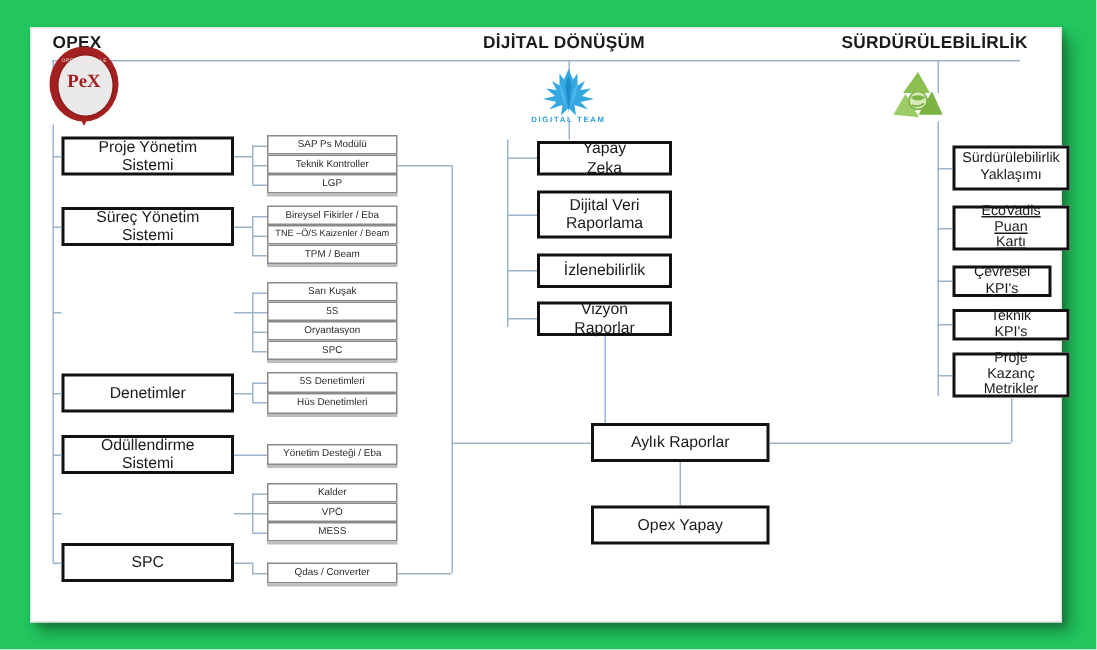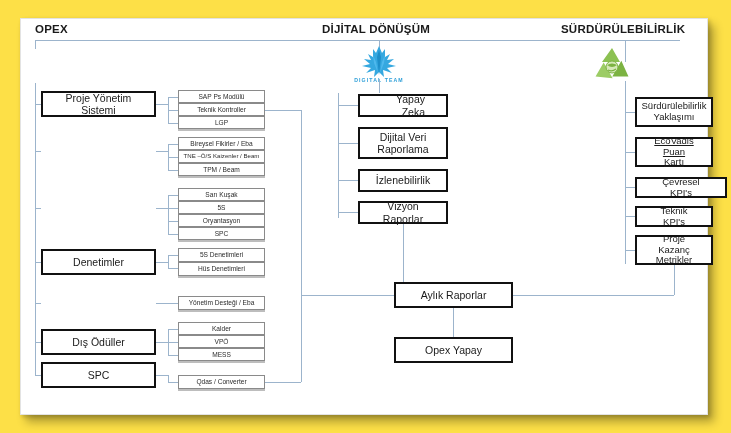--- a/index.html
+++ b/index.html
@@ -1,21 +1,21 @@
 <!DOCTYPE html>
 <html><head>
 <meta charset="utf-8">
 <style>
   html,body{margin:0;padding:0;background:#f2f2f2;}
   body{font-family:"Liberation Sans","DejaVu Sans",sans-serif;}
 
   #canvas{
     position:relative;
     width:731px;height:433px;
-    background:#fde047;
+    background:#22c55e;
     overflow:hidden;
   }
   
   #sheet{
     position:absolute;
     left:20px;top:18px;
     width:686px;height:395px;
     background:#ffffff;
     border:1px solid #e3e3e3;
     box-shadow:6px 7px 9px rgba(0,0,0,0.30), 2px 2px 4px rgba(0,0,0,0.18);
@@ -113,20 +113,27 @@
 
     <div class="ttl" style="left:14px;top:4px;">OPEX</div>
     <div class="ttl" style="left:301px;top:4px;">DİJİTAL DÖNÜŞÜM</div>
     <div class="ttl" style="left:540px;top:4px;">SÜRDÜRÜLEBİLİRLİK</div>
 
     <div class="ln lnh" style="left:14px;top:21px;width:645px;"></div>
     <div class="ln lnv" style="left:14px;top:21px;height:9px;"></div>
     <div class="ln lnv" style="left:358px;top:21px;height:22px;"></div>
     <div class="ln lnv" style="left:604px;top:21px;height:22px;"></div>
 
+    <div class="pex" style="left:12px;top:12px;">
+      <div class="ring"></div>
+      <div class="inner"></div>
+      <div class="arc">OPEX  EXCELLENCE</div>
+      <div class="txt">PeX</div>
+      <div class="tail"></div>
+    </div>
 
     <div class="dteam" style="left:328px;top:26px;">
       <svg width="60" height="34" viewBox="0 0 60 34">
         <g fill="#35a8e0">
           <path d="M30 1 L33 8 L36 4 L36 12 L41 9 L38 15 L45 14 L39 19 L47 21 L38 23 L43 28 L34 25 L35 32 L30 27 L25 32 L26 25 L17 28 L22 23 L13 21 L21 19 L15 14 L22 15 L19 9 L24 12 L24 4 L27 8 Z"></path>
           <path d="M30 5 L32 12 L30 30 L28 12 Z" fill="#1d8ec9"></path>
           <path d="M24 10 L27 17 L29 28 L25 18 Z" fill="#52bbef" opacity=".85"></path>
           <path d="M36 10 L33 17 L31 28 L35 18 Z" fill="#52bbef" opacity=".85"></path>
         </g>
       </svg>
@@ -149,30 +156,31 @@
 
     <div class="ln lnv" style="left:14px;top:64px;height:14px;"></div>
     <div class="ln lnv" style="left:358px;top:60px;height:14px;"></div>
     <div class="ln lnv" style="left:604px;top:62px;height:18px;"></div>
 
     <div class="ln lnv" style="left:14px;top:78px;height:278px;"></div>
 
     <div class="mbox" style="left:20px;top:72px;width:115px;height:26px;">Proje Yönetim Sistemi</div>
     <div class="ln lnh" style="left:14px;top:85px;width:6px;"></div>
 
+    <div class="mbox" style="left:20px;top:119px;width:115px;height:26px;">Süreç Yönetim Sistemi</div>
     <div class="ln lnh" style="left:14px;top:132px;width:6px;"></div>
 
     <div class="ln lnh" style="left:14px;top:189px;width:6px;"></div>
 
     <div class="mbox" style="left:20px;top:230px;width:115px;height:26px;">Denetimler</div>
     <div class="ln lnh" style="left:14px;top:243px;width:6px;"></div>
 
+    <div class="mbox" style="left:20px;top:271px;width:115px;height:26px;">Ödüllendirme Sistemi</div>
     <div class="ln lnh" style="left:14px;top:284px;width:6px;"></div>
 
-    <div class="mbox" style="left:20px;top:310px;width:115px;height:26px;">Dış Ödüller</div>
     <div class="ln lnh" style="left:14px;top:323px;width:6px;"></div>
 
     <div class="mbox" style="left:20px;top:343px;width:115px;height:26px;">SPC</div>
     <div class="ln lnh" style="left:14px;top:356px;width:6px;"></div>
 
     <div class="ln lnh" style="left:135px;top:85px;width:12px;"></div>
     <div class="ln lnv" style="left:147px;top:78px;height:26px;"></div>
     <div class="ln lnh" style="left:147px;top:78px;width:10px;"></div>
     <div class="ln lnh" style="left:147px;top:91px;width:10px;"></div>
     <div class="ln lnh" style="left:147px;top:104px;width:10px;"></div>
@@ -231,21 +239,21 @@
     <div class="sbox" style="left:157px;top:356px;width:87px;height:14px;">Qdas / Converter</div>
     <div class="shadowrow" style="left:157px;top:370px;width:87px;"></div>
 
     <div class="ln lnh" style="left:244px;top:91px;width:36px;"></div>
     <div class="ln lnh" style="left:244px;top:363px;width:36px;"></div>
     <div class="ln lnv" style="left:280px;top:91px;height:272px;"></div>
     <div class="ln lnh" style="left:280px;top:276px;width:93px;"></div>
 
     <div class="ln lnv" style="left:317px;top:74px;height:125px;"></div>
 
-    <div class="mbox" style="left:337px;top:75px;width:90px;height:23px;text-align:right;">Yapay Zeka</div>
+    <div class="mbox" style="left:337px;top:75px;width:90px;height:23px;">Yapay Zeka</div>
     <div class="ln lnh" style="left:317px;top:86px;width:20px;"></div>
 
     <div class="mbox" style="left:337px;top:108px;width:90px;height:32px;">Dijital Veri Raporlama</div>
     <div class="ln lnh" style="left:317px;top:124px;width:20px;"></div>
 
     <div class="mbox" style="left:337px;top:150px;width:90px;height:23px;">İzlenebilirlik</div>
     <div class="ln lnh" style="left:317px;top:161px;width:20px;"></div>
 
     <div class="mbox" style="left:337px;top:182px;width:90px;height:23px;">Vizyon Raporlar</div>
     <div class="ln lnh" style="left:317px;top:193px;width:20px;"></div>
@@ -253,21 +261,21 @@
     <div class="ln lnv" style="left:382px;top:205px;height:61px;"></div>
 
     <div class="ln lnv" style="left:604px;top:80px;height:165px;"></div>
 
     <div class="mbox" style="left:614px;top:78px;width:78px;height:30px;font-size:9.5px;">Sürdürülebilirlik Yaklaşımı</div>
     <div class="ln lnh" style="left:604px;top:93px;width:10px;"></div>
 
     <div class="mbox" style="left:614px;top:118px;width:78px;height:30px;font-size:9.5px;text-decoration:underline;">EcoVadis Puan Kartı</div>
     <div class="ln lnh" style="left:604px;top:133px;width:10px;"></div>
 
-    <div class="mbox" style="left:614px;top:158px;width:92px;height:21px;font-size:9.5px;">Çevresel KPI's</div>
+    <div class="mbox" style="left:614px;top:158px;width:66px;height:21px;font-size:9.5px;">Çevresel KPI's</div>
     <div class="ln lnh" style="left:604px;top:168px;width:10px;"></div>
 
     <div class="mbox" style="left:614px;top:187px;width:78px;height:21px;font-size:9.5px;">Teknik KPI's</div>
     <div class="ln lnh" style="left:604px;top:197px;width:10px;"></div>
 
     <div class="mbox" style="left:614px;top:216px;width:78px;height:30px;font-size:9.5px;">Proje Kazanç Metrikler</div>
     <div class="ln lnh" style="left:604px;top:231px;width:10px;"></div>
 
     <div class="ln lnv" style="left:653px;top:246px;height:30px;"></div>
     <div class="ln lnh" style="left:492px;top:276px;width:161px;"></div>

